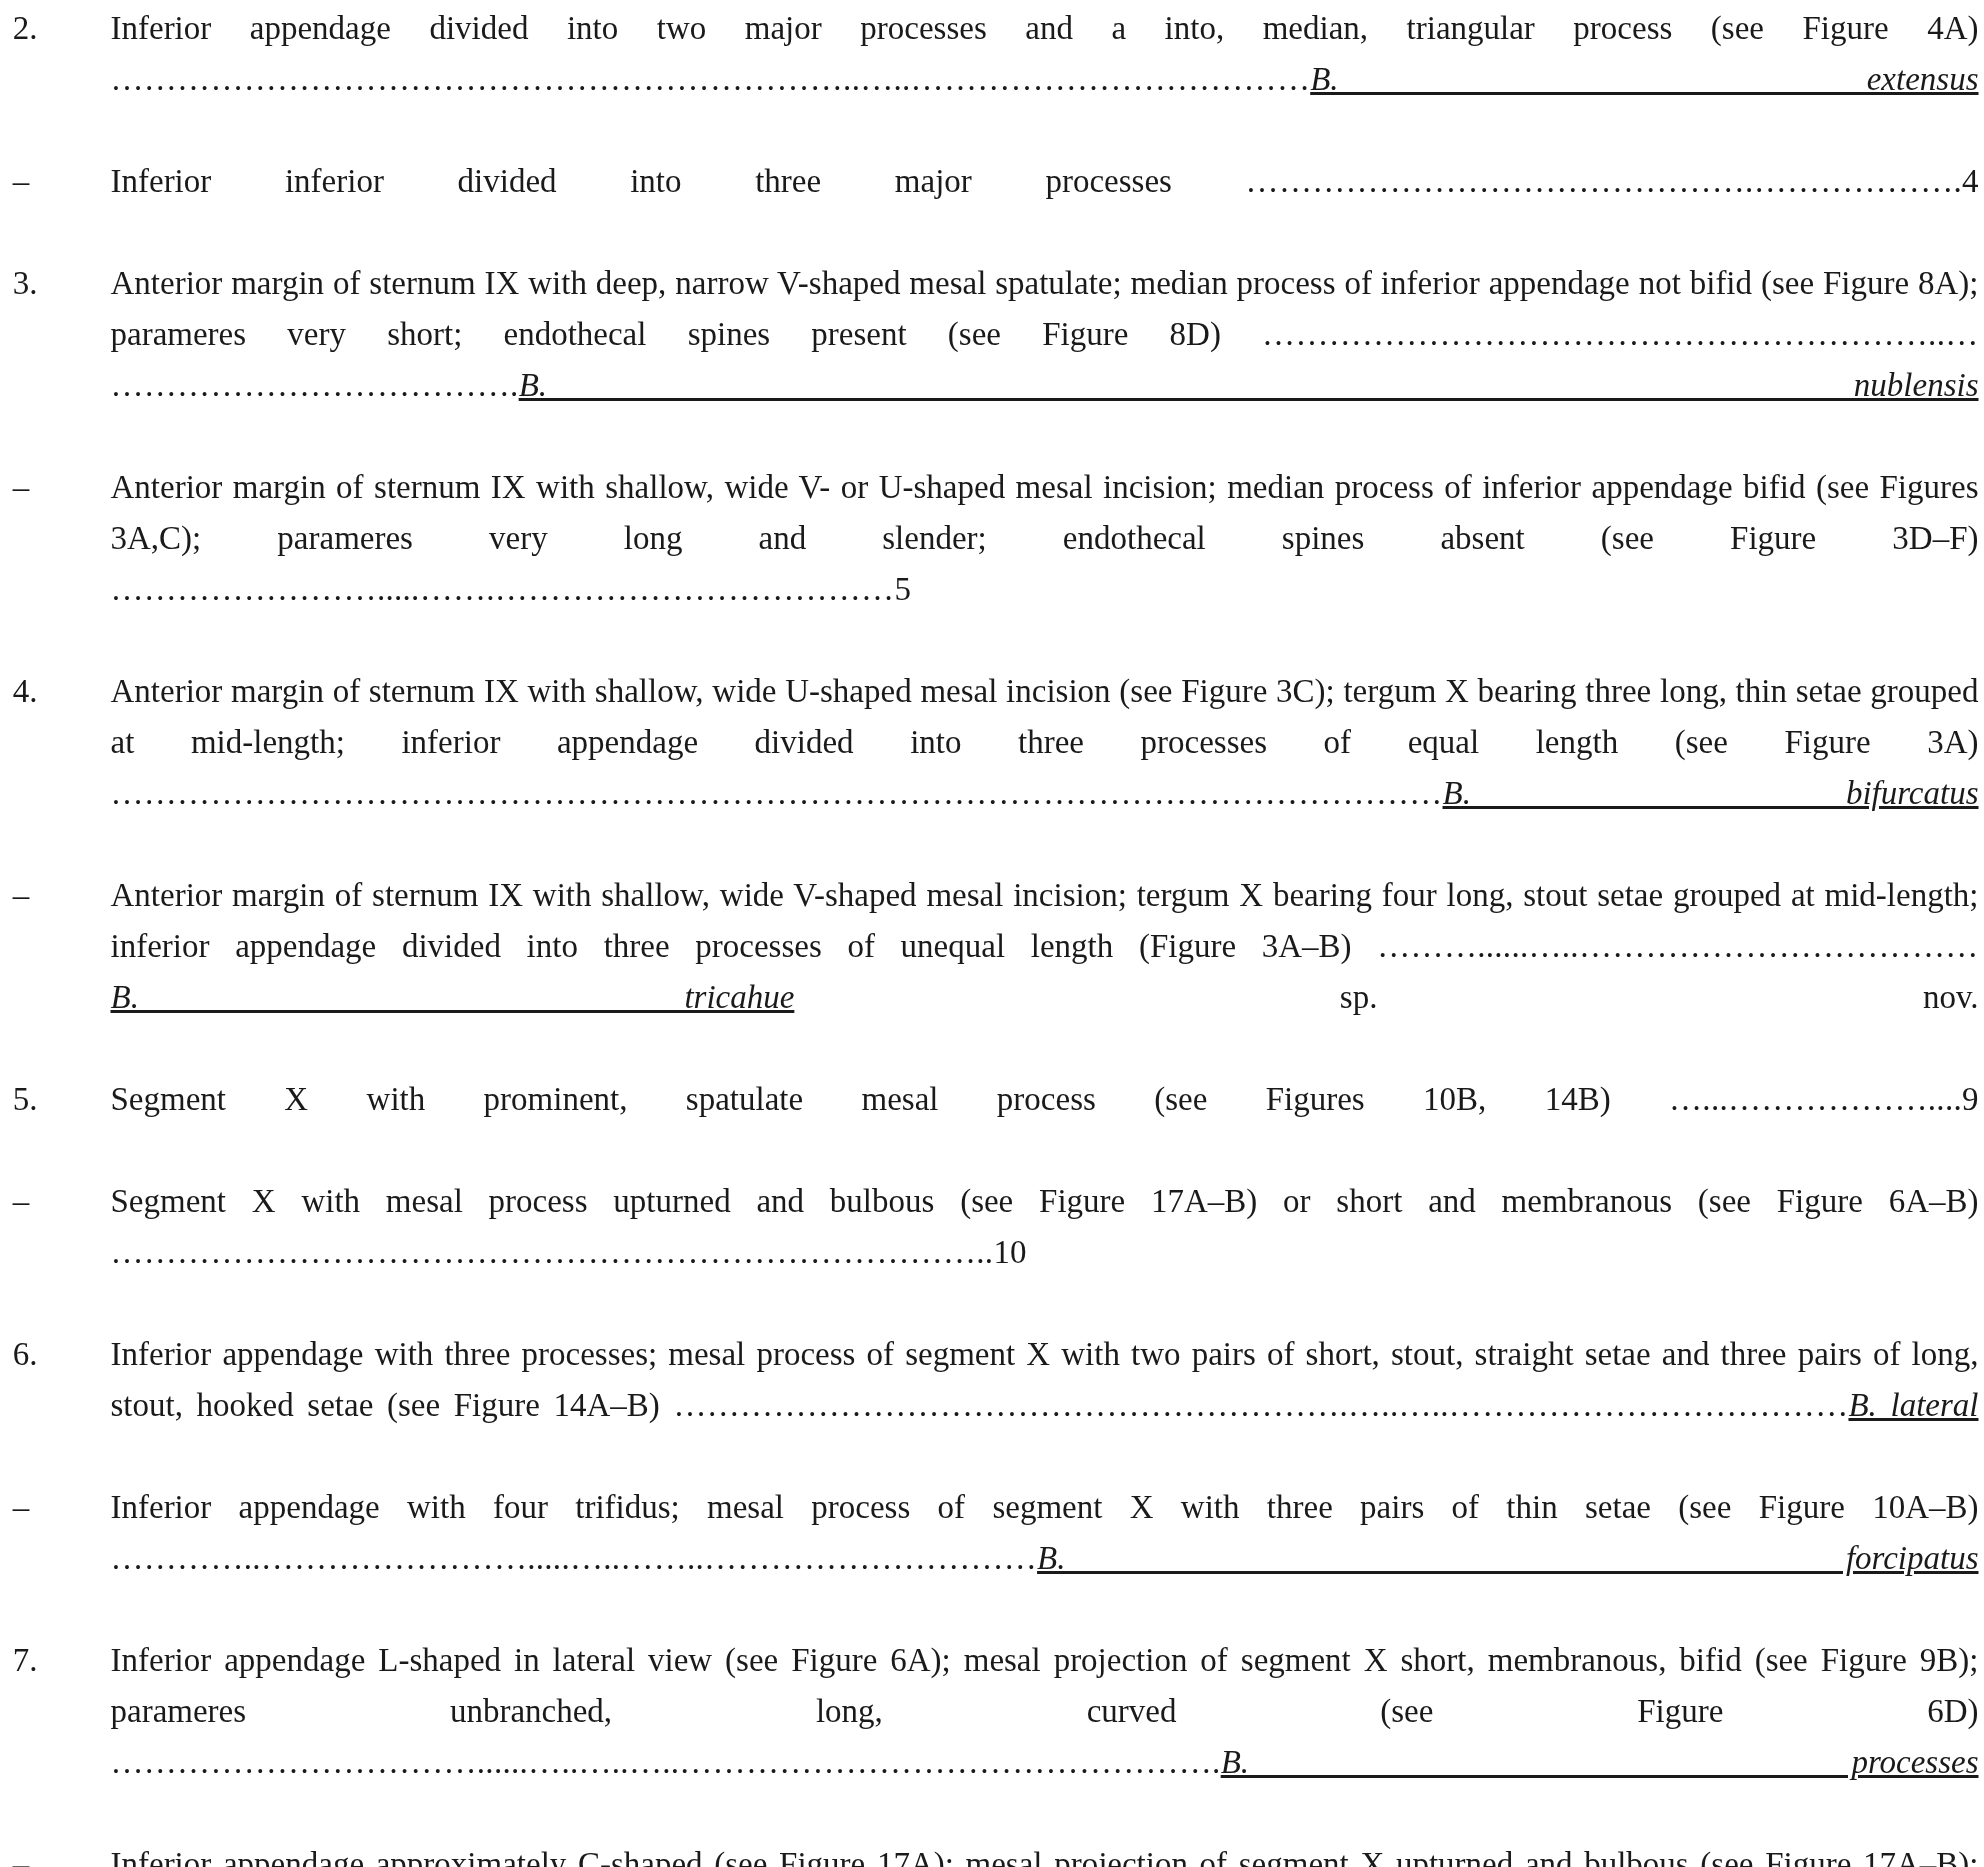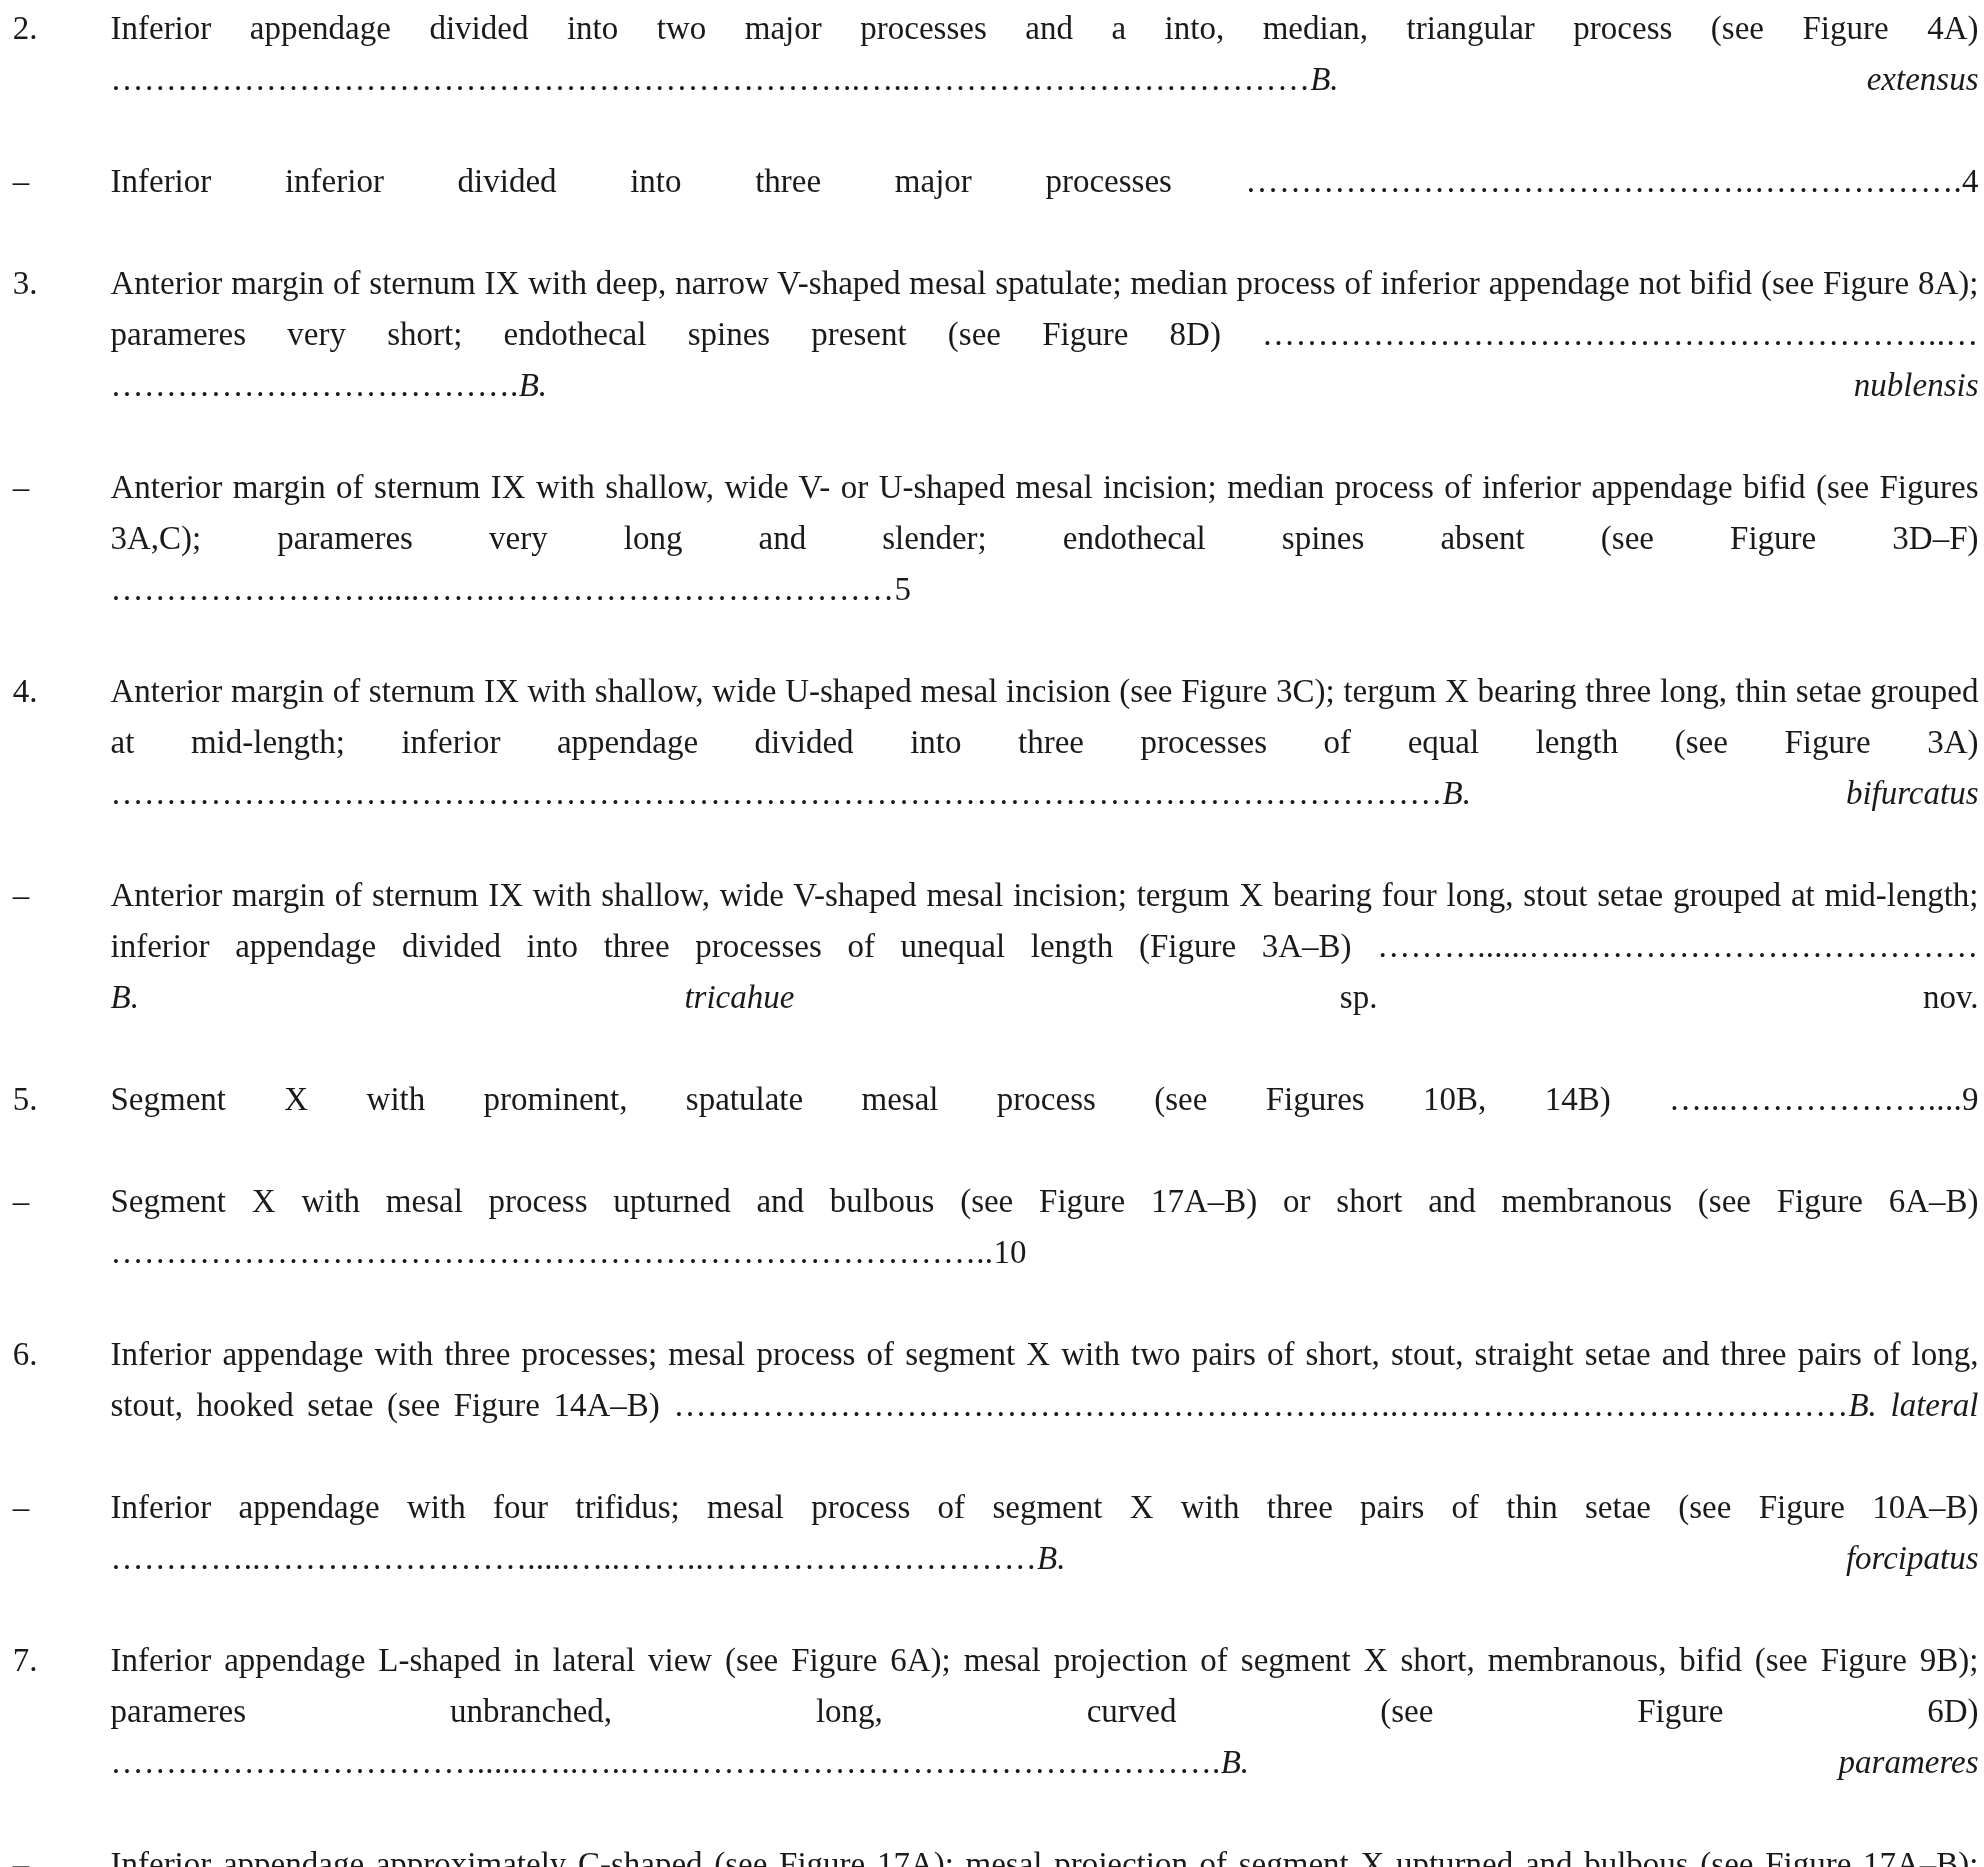--- a/index.html
+++ b/index.html
@@ -62,20 +62,21 @@
   
   .entry-body::after {
     content: "";
     display: inline-block;
     width: 100%;
     height: 0;
   }
 
   .sp-italic {
     font-style: italic;
+    text-decoration: underline;
   }
   .sp-roman {
     font-style: normal;
   }
 
   
   .leader {
     letter-spacing: 0.3px;
   }
 
@@ -123,21 +124,21 @@
       <div class="key-entry">
         <div class="entry-marker">6.</div>
         <div class="entry-body"><span>Inferior appendage with three processes; mesal process of segment X with two pairs of short, stout, straight setae and three pairs of long, stout, hooked setae (see Figure 14A–B) </span><span class="leader">…………………………………………………….…..…..………………………………</span><span class="nowrapseg"><span class="sp-italic">B. lateral</span></span></div>
       </div>
       <div class="key-entry">
         <div class="entry-marker">–</div>
         <div class="entry-body"><span>Inferior appendage with four trifidus; mesal process of segment X with three pairs of thin setae (see Figure 10A–B) </span><span class="leader">…………..…………………….....…..……..…………………………</span><span class="nowrapseg"><span class="sp-italic">B. forcipatus</span></span></div>
       </div>
       <div class="key-entry">
         <div class="entry-marker">7.</div>
-        <div class="entry-body"><span>Inferior appendage L-shaped in lateral view (see Figure 6A); mesal projection of segment X short, membranous, bifid (see Figure 9B); parameres unbranched, long, curved (see Figure 6D) </span><span class="leader">……………………………......…..…..…..………………………………………….</span><span class="nowrapseg"><span class="sp-italic">B. parameres</span></span></div>
+        <div class="entry-body"><span>Inferior appendage L-shaped in lateral view (see Figure 6A); mesal projection of segment X short, membranous, bifid (see Figure 9B); parameres unbranched, long, curved (see Figure 6D) </span><span class="leader">……………………………......…..…..…..………………………………………….</span><span class="nowrapseg"><span class="sp-italic">B. processes</span></span></div>
       </div>
       <div class="key-entry">
         <div class="entry-marker">–</div>
         <div class="entry-body"><span>Inferior appendage approximately C-shaped (see Figure 17A); mesal projection of segment X upturned and bulbous (see Figure 17A–B); parameres trifid (see Figure 17D–E) </span></div>
       </div>
     </div>
 </div>
 
 
 </body></html>

